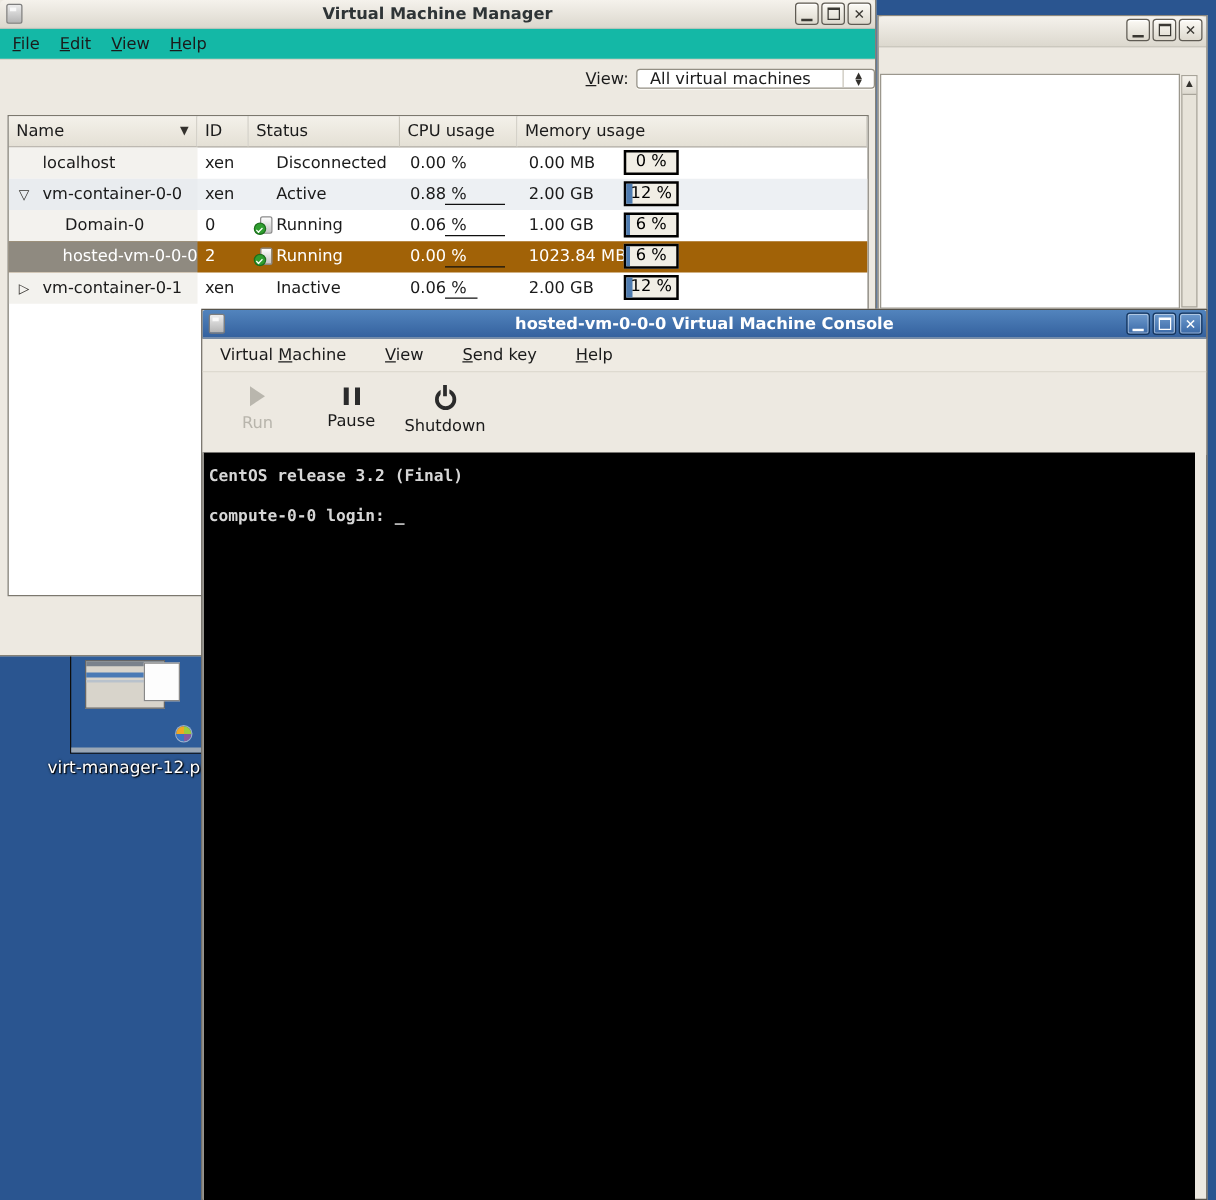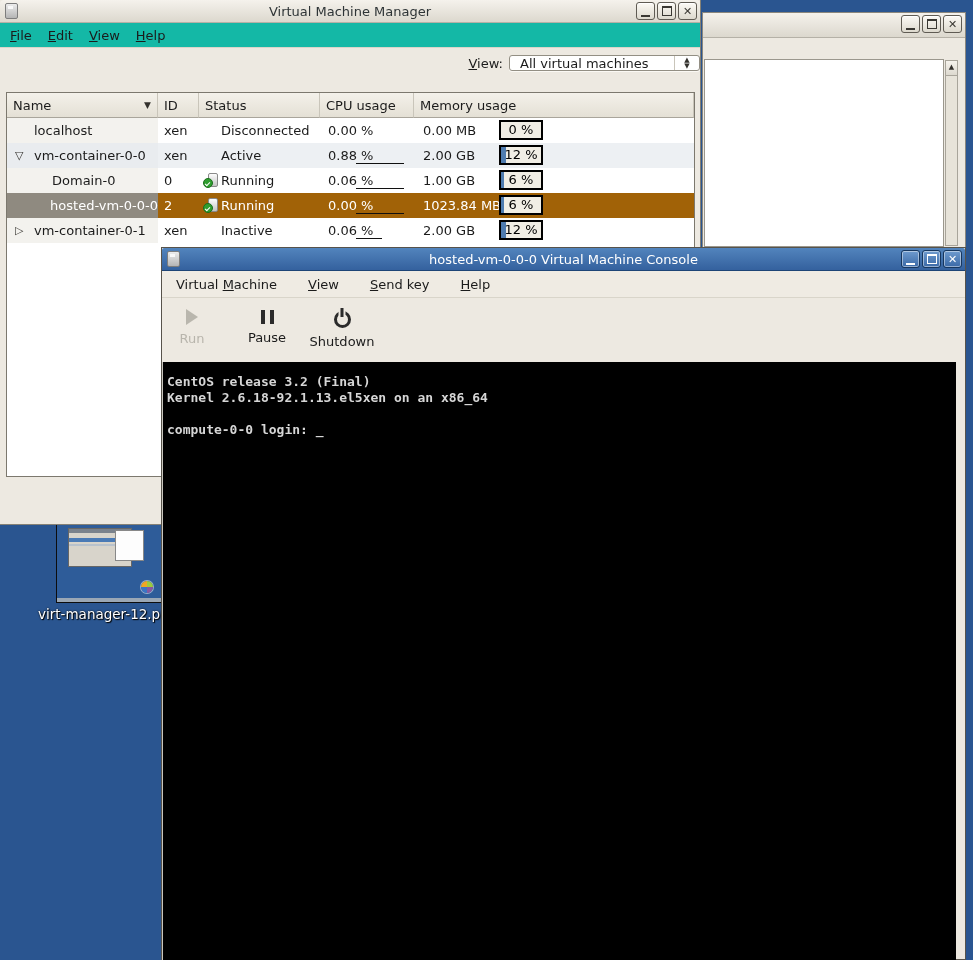--- a/index.html
+++ b/index.html
@@ -4,21 +4,21 @@
 <style>
   html,body{margin:0;padding:0;background:#2A5590;}
   #stage{position:relative;width:973px;height:960px;overflow:hidden;
          background:#2A5590;font-family:"DejaVu Sans","Liberation Sans",sans-serif;
          font-size:13px;color:#1b1b1b;}
   .win{position:absolute;}
   
   .tbar{position:relative;height:22px;display:flex;align-items:center;
         background:linear-gradient(#f5f2ec,#dcd8ce);border-bottom:1px solid #b5b1a7;
         border-radius:4px 4px 0 0;}
-  .tbar .ttl{position:absolute;left:0;right:0;text-align:center;font-weight:normal;color:#2e3436;}
+  .tbar .ttl{position:absolute;left:0;right:0;text-align:center;font-weight:bold;color:#2e3436;}
   .wicon{width:11px;height:14px;margin-left:5px;background:linear-gradient(#ececec,#b5b5b5);
          border:1px solid #7d7d7d;border-radius:2px;position:relative;z-index:2;}
   .wicon::after{content:"";position:absolute;left:2px;top:2px;width:5px;height:3px;background:#f8f8f8;}
   .btns{position:absolute;right:3px;top:2px;display:flex;gap:2px;z-index:3;}
   .tb-btn{width:17px;height:16px;border:1px solid #5f5b53;border-radius:3px;
           background:linear-gradient(#fcfaf5,#ddd9ce);display:flex;align-items:center;
           justify-content:center;box-shadow:inset 0 1px 0 #fff;}
   .g-min{width:9px;height:9px;border-bottom:2px solid #3a3833;}
   .g-max{width:8px;height:7px;border:1px solid #3a3833;border-top:2px solid #3a3833;}
   .g-x{font-size:11px;font-weight:bold;color:#3a3833;line-height:1;}
@@ -76,21 +76,21 @@
   .spark.short{width:26px;}
   .pbar{position:absolute;left:85px;top:2px;width:44px;height:20px;border:2px solid #000;
         background:#F1EEE5;box-sizing:border-box;}
   .pfill{position:absolute;left:0;top:0;bottom:0;background:#4F7CB0;}
   .p12 .pfill{width:5px;} .p6 .pfill{width:3px;} .p0 .pfill{width:0;}
   .pbar b{display:block;font-weight:normal;text-align:center;line-height:16px;color:#000;position:relative;}
   
   #console{left:161px;top:247px;width:805px;height:713px;background:#EDE9E1;z-index:40;
            border:1px solid #57534b;box-sizing:border-box;}
   #console .mbar{height:26px;padding-left:12px;gap:27px;background:#EFEBE3;}
-  .toolbar{height:66px;display:flex;align-items:flex-start;gap:15px;
+  .toolbar{height:66px;display:flex;align-items:flex-start;padding-left:14px;gap:15px;
            background:#EDE9E1;}
   .tool{width:60px;padding-top:11px;display:flex;flex-direction:column;align-items:center;gap:7px;}
   .tool .lbl{line-height:13px;}
   .tool.disabled .lbl{color:#b8b5ac;}
   .i-run{width:0;height:0;border-left:12px solid #2d2d2d;border-top:8px solid transparent;
          border-bottom:8px solid transparent;}
   .tool.disabled .i-run{border-left-color:#b9b6ad;}
   .i-pause{width:5px;height:14px;border-left:4px solid #2b2b2b;border-right:4px solid #2b2b2b;margin-top:1px;}
   .i-power{width:11px;height:11px;border:3px solid #2b2b2b;border-radius:50%;position:relative;margin-top:2px;}
   .i-power::after{content:"";position:absolute;left:50%;top:-6px;transform:translateX(-50%);
@@ -375,20 +375,19 @@
         <span class="lbl">Pause</span>
       </div>
       <div class="tool">
         <i class="i-power"></i>
         <span class="lbl">Shutdown</span>
       </div>
     </div>
     <div class="screen">
       <div class="text">
         <div class="cline">CentOS release 3.2 (Final)</div>
-        <div class="cline">Kernel 2.6.18-92.1.13.el5xen on an x86_64</div>
         <div class="cline"></div>
         <div class="cline">compute-0-0 login: _</div>
       </div>
     </div>
   </div>
 
 </div>
 
 </body></html>

